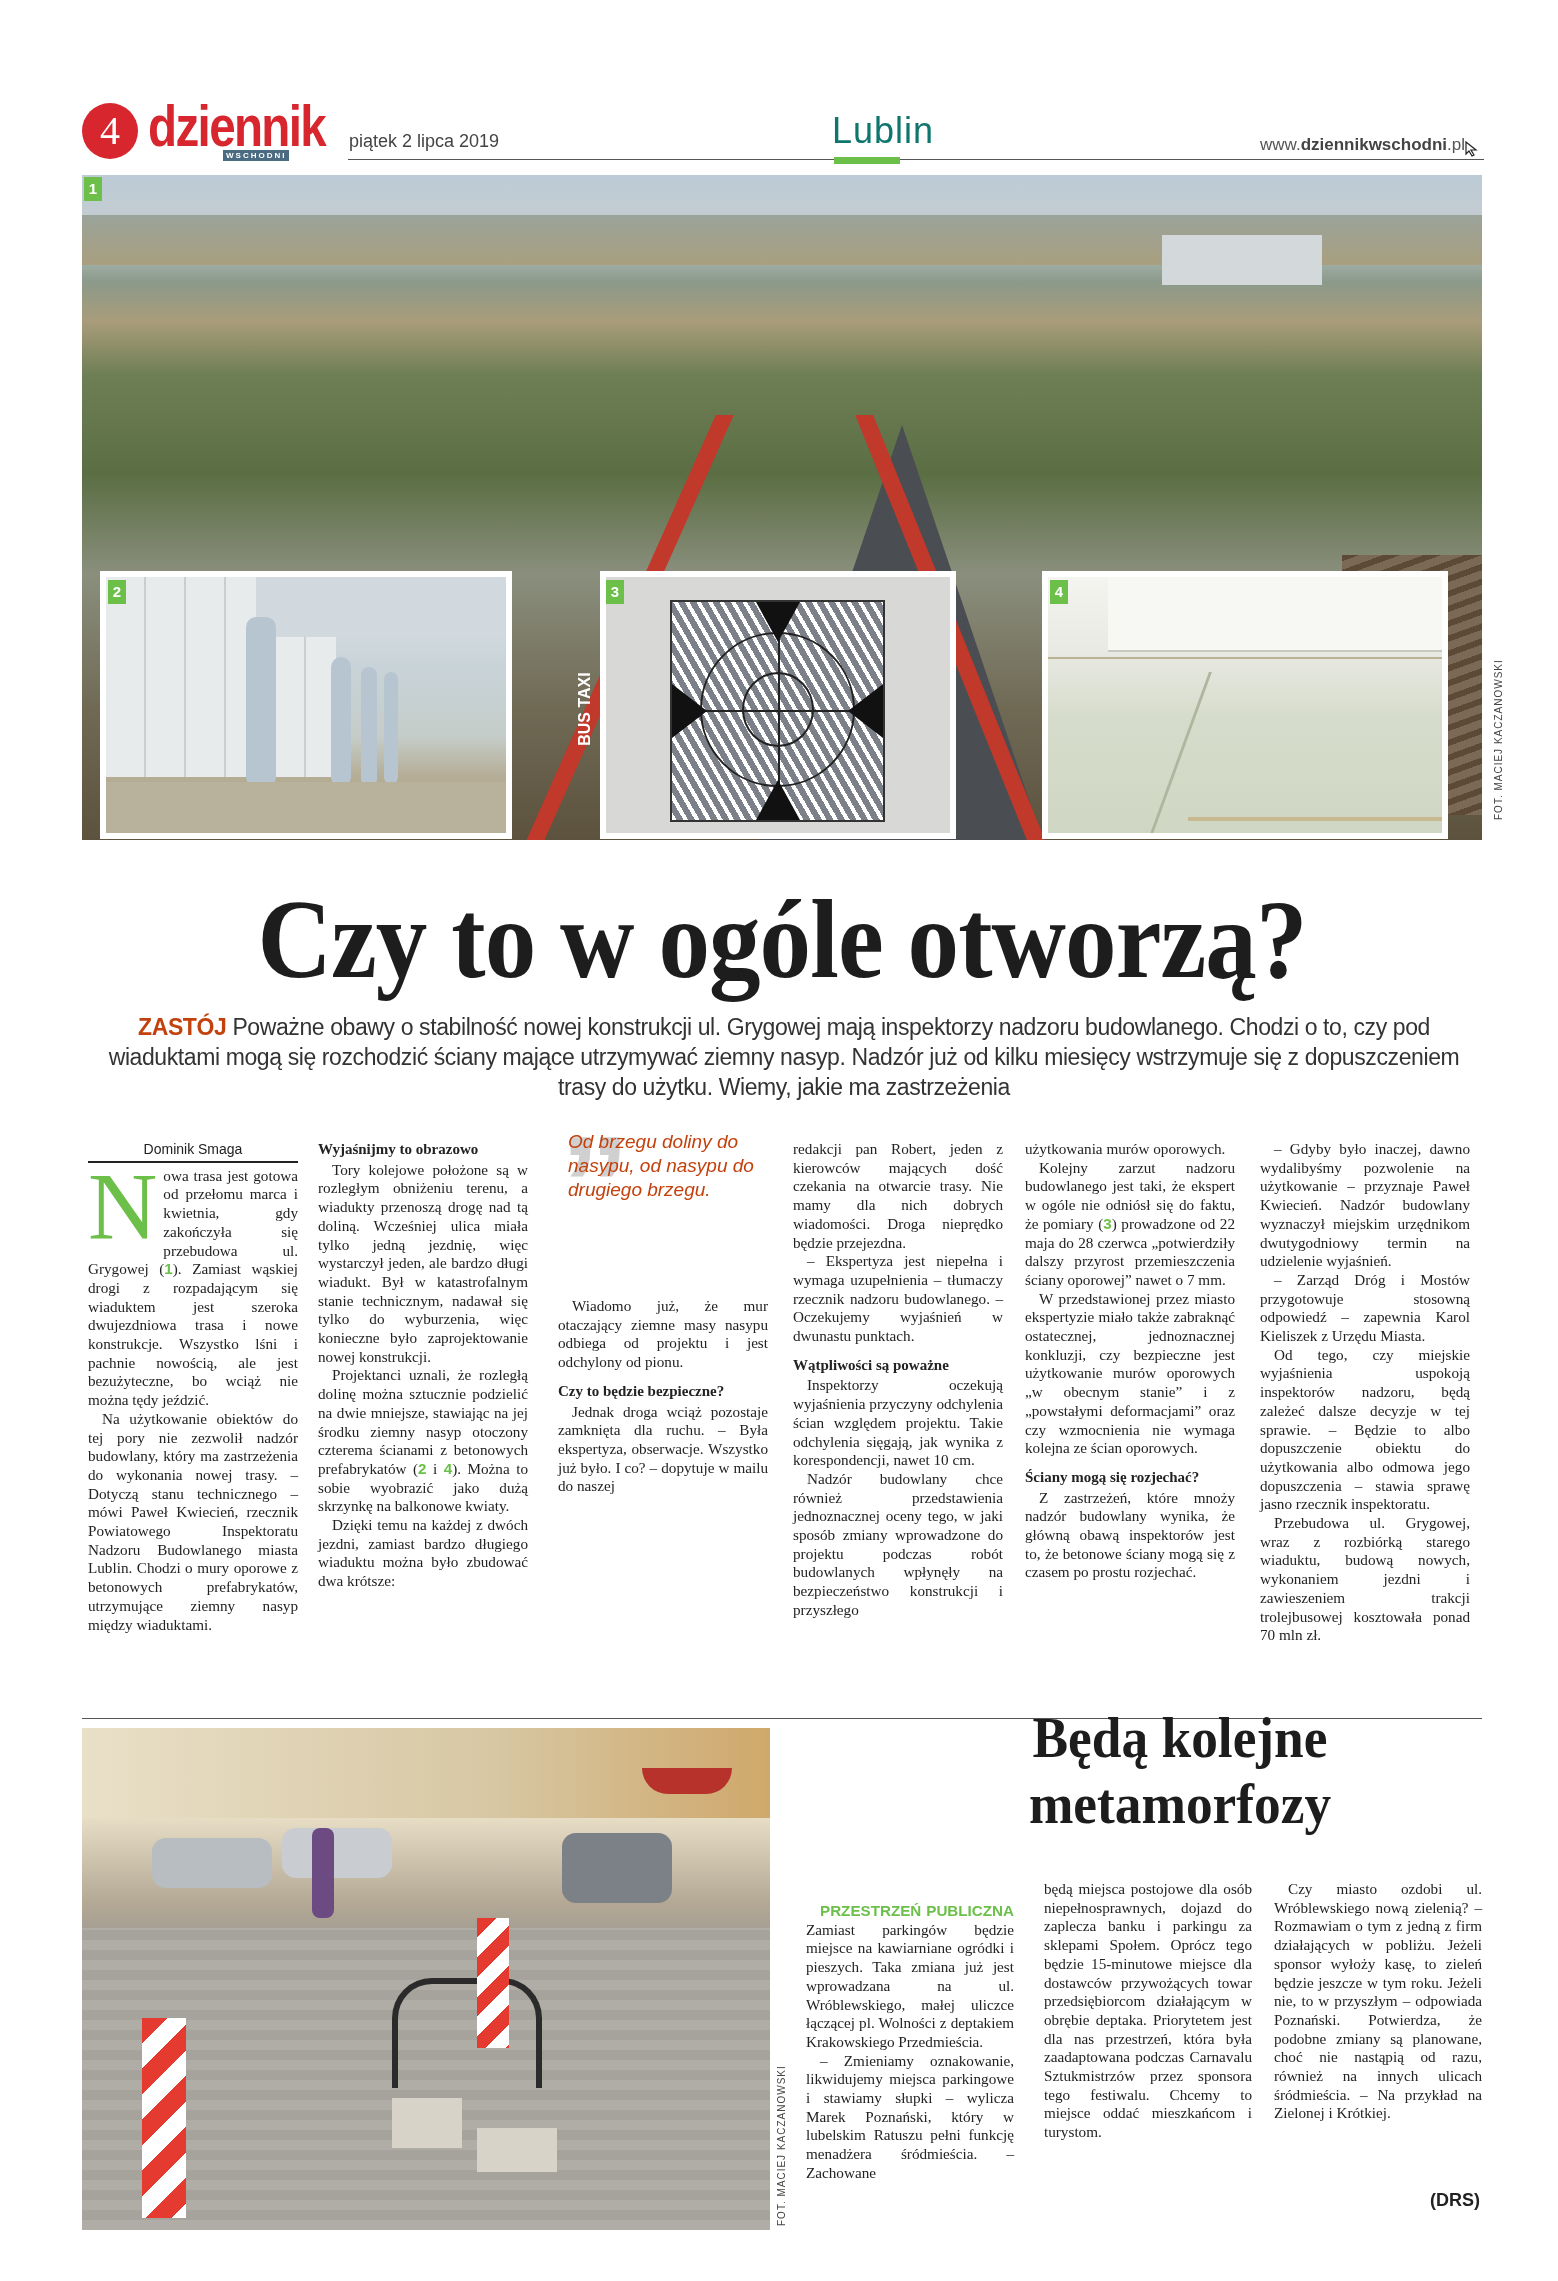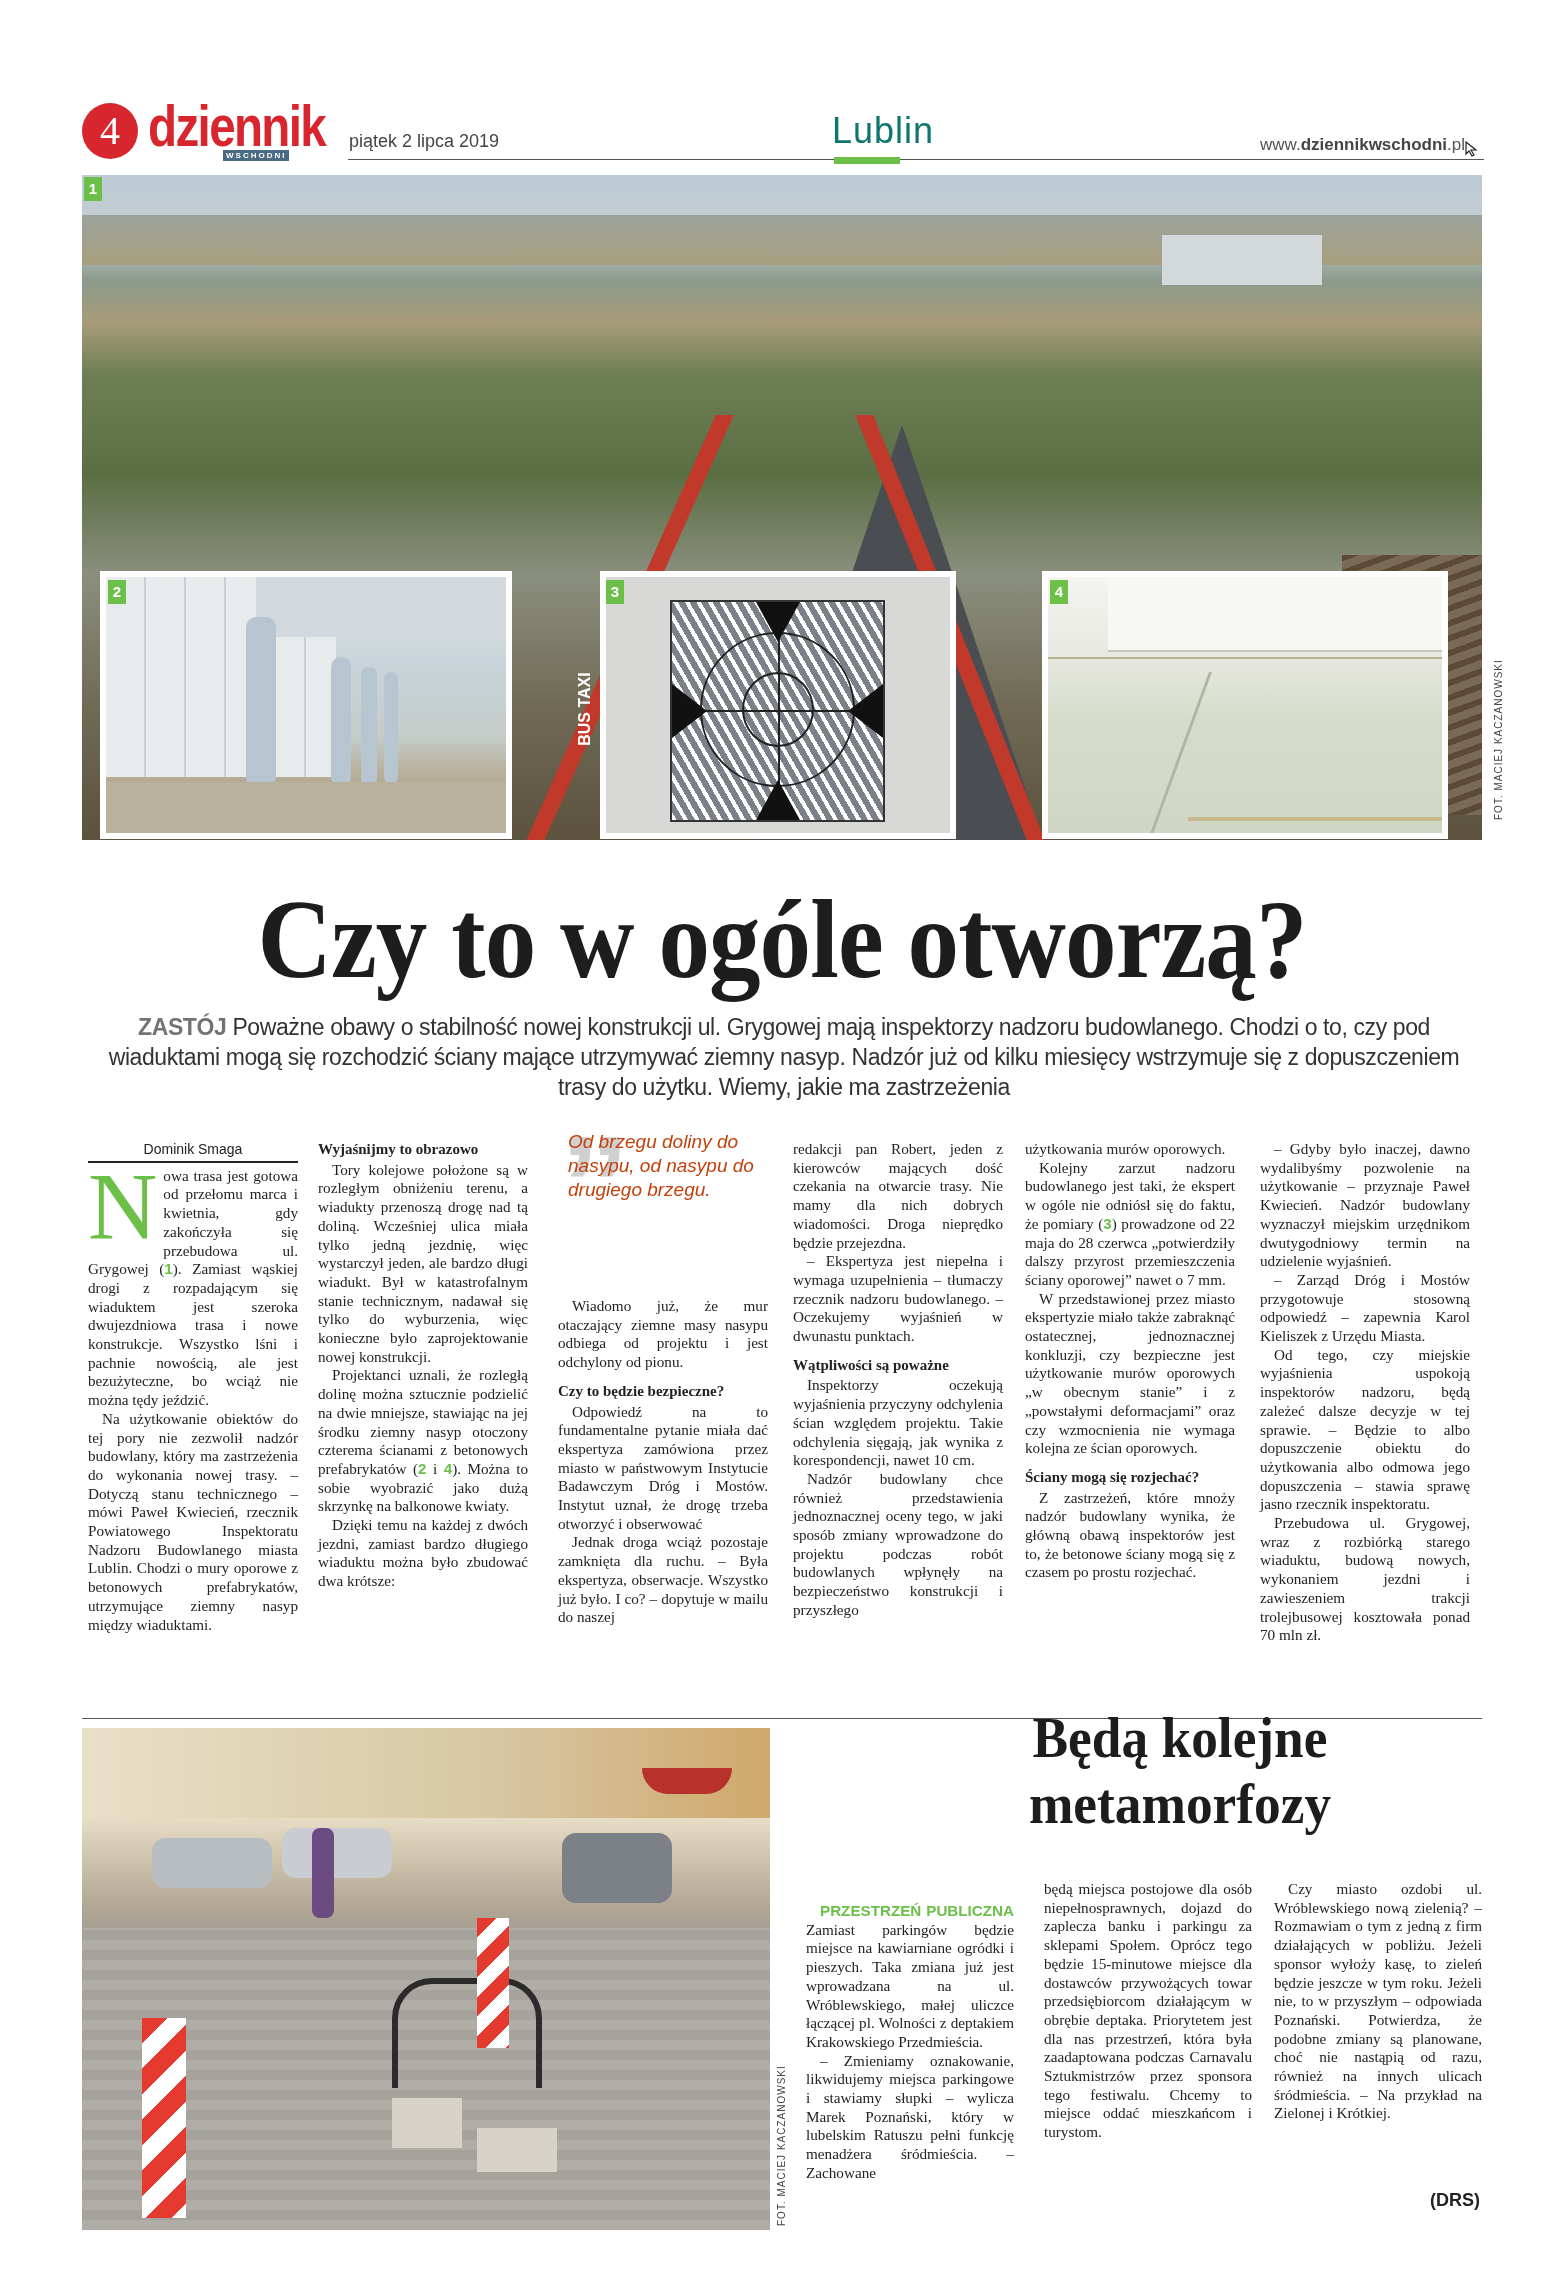--- a/index.html
+++ b/index.html
@@ -28,21 +28,21 @@
   .inset-3 { left: 600px; top: 571px; width: 356px; height: 268px; background: #d8d9d6; }
   .inset-4 { left: 1042px; top: 571px; width: 406px; height: 268px; background: linear-gradient(180deg,#f4f4f0 0%,#e8e9e2 30%,#d6dccb 55%,#cfd7c4 100%); }
   .target { left: 670px; top: 600px; width: 215px; height: 222px; background: repeating-linear-gradient(60deg,#fff 0 4px,#7c8088 4px 10px), #7c8088; border: 2px solid #333; }
   .circle { border: 2px solid #222; border-radius: 50%; }
   .column { background: #b7c5d1; border-radius: 10px; }
   .credit-v { font-family: "Liberation Sans", sans-serif; font-size: 10px; color: #444; letter-spacing: 1px; white-space: nowrap; transform: rotate(-90deg); transform-origin: left top; }
 
   
   .headline { left: 82px; top: 875px; width: 1400px; text-align: center; font-family: "Liberation Serif", serif; font-weight: bold; font-size: 112px; color: #1d1d1d; letter-spacing: -1px; transform: scaleX(0.92); }
   .lead { left: 86px; top: 1012px; width: 1396px; text-align: center; font-family: "Liberation Sans", sans-serif; font-size: 23px; line-height: 30px; color: #333; letter-spacing: -0.4px; }
-  .lead .kicker { color: #737373; font-weight: bold; }
+  .lead .kicker { color: #c2410c; font-weight: bold; }
 
   
   .col { font-family: "Liberation Serif", serif; font-size: 15.2px; line-height: 18.7px; color: #222; text-align: justify; hyphens: manual; width: 210px; }
   .col p { text-indent: 14px; }
   .col p.noindent { text-indent: 0; }
   .col h4 { font-family: "Liberation Serif", serif; font-size: 15px; font-weight: bold; margin: 10px 0 2px; }
   .col h4.first { margin-top: 0; }
   .green { color: #6cc04a; font-weight: bold; font-family: "Liberation Sans", sans-serif; }
   .byline { font-family: "Liberation Sans", sans-serif; font-size: 14px; text-align: center; border-bottom: 2px solid #222; padding-bottom: 2px; margin-bottom: 4px; }
   .dropcap { float: left; font-family: "Liberation Serif", serif; color: #6cc04a; font-size: 96px; line-height: 76px; margin: 2px 6px 0 0; }
@@ -132,21 +132,20 @@
   <p><span>Projektanci uznali, że rozległą dolinę można sztucznie podzielić na dwie mniejsze, stawiając na jej środku ziemny nasyp otoczony czterema ścianami z betonowych prefabrykatów (</span><span class="green">2</span><span> i </span><span class="green">4</span><span>). Można to sobie wyobrazić jako dużą skrzynkę na balkonowe kwiaty.</span></p>
   <p>Dzięki temu na każdej z dwóch jezdni, zamiast bardzo długiego wiaduktu można było zbudować dwa krótsze:</p>
 </div>
 
 <div class="abs quote-mark">”</div>
 <div class="abs pullquote">Od brzegu doliny do nasypu, od nasypu do drugiego brzegu.</div>
 
 <div class="abs col" style="left:558px;top:1262px;margin-top:35px;">
   <p>Wiadomo już, że mur otaczający ziemne masy nasypu odbiega od projektu i jest odchylony od pionu.</p>
   <h4>Czy to będzie bezpieczne?</h4>
-  <p>Odpowiedź na to fundamentalne pytanie miała dać ekspertyza zamówiona przez miasto w państwowym Instytucie Badawczym Dróg i Mostów. Instytut uznał, że drogę trzeba otworzyć i obserwować</p>
   <p>Jednak droga wciąż pozostaje zamknięta dla ruchu. – Była ekspertyza, obserwacje. Wszystko już było. I co? – dopytuje w mailu do naszej</p>
 </div>
 
 <div class="abs col" style="left:793px;top:1140px;">
   <p class="noindent">redakcji pan Robert, jeden z kierowców mających dość czekania na otwarcie trasy. Nie mamy dla nich dobrych wiadomości. Droga nieprędko będzie przejezdna.</p>
   <p>– Ekspertyza jest niepełna i wymaga uzupełnienia – tłumaczy rzecznik nadzoru budowlanego. – Oczekujemy wyjaśnień w dwunastu punktach.</p>
   <h4>Wątpliwości są poważne</h4>
   <p>Inspektorzy oczekują wyjaśnienia przyczyny odchylenia ścian względem projektu. Takie odchylenia sięgają, jak wynika z korespondencji, nawet 10 cm.</p>
   <p>Nadzór budowlany chce również przedstawienia jednoznacznej oceny tego, w jaki sposób zmiany wprowadzone do projektu podczas robót budowlanych wpłynęły na bezpieczeństwo konstrukcji i przyszłego</p>
 </div>

